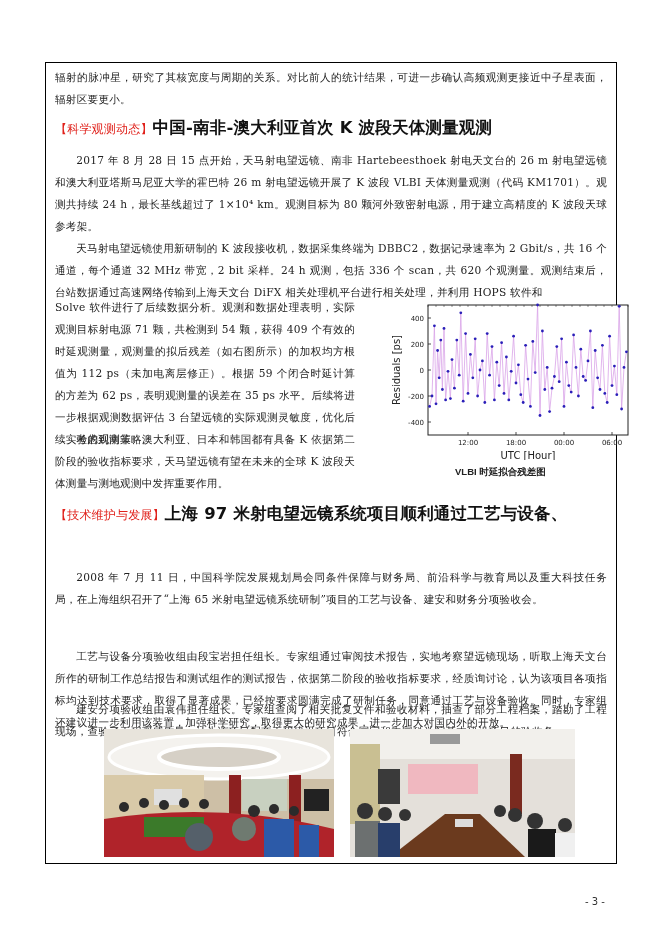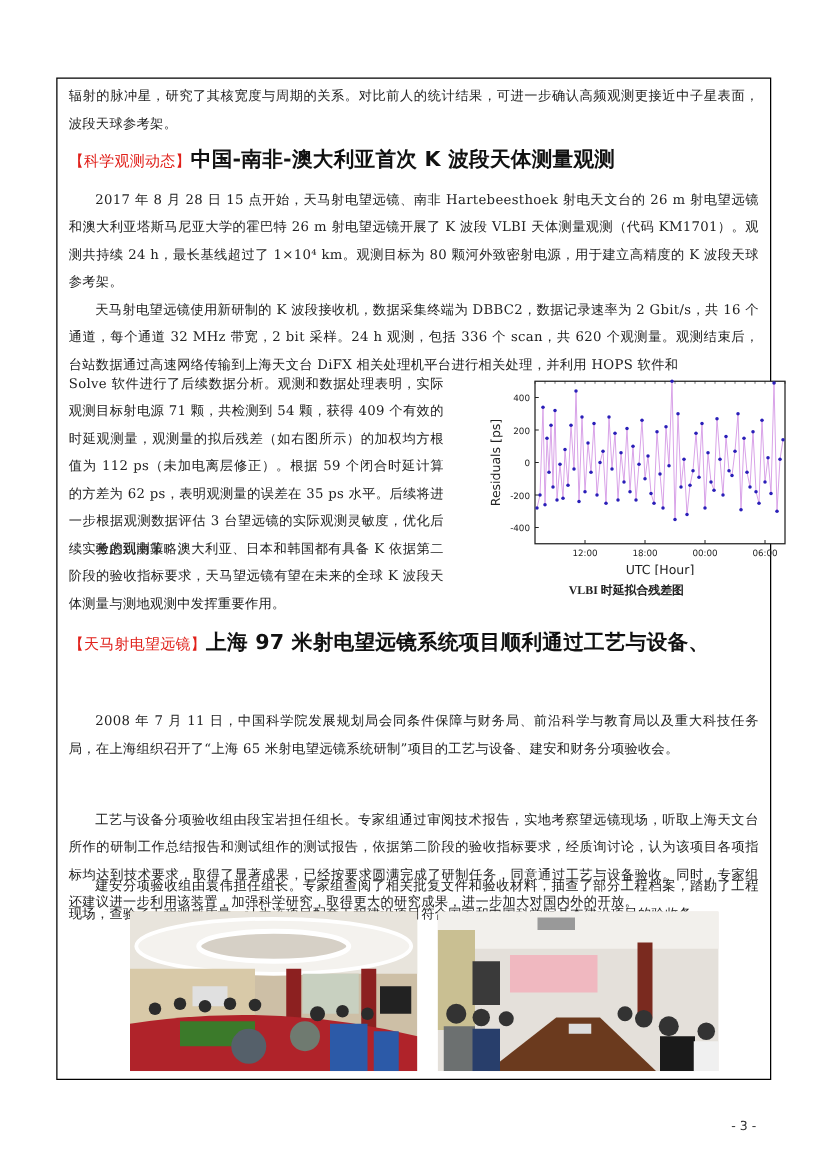--- a/index.html
+++ b/index.html
@@ -9,31 +9,31 @@
            border: 1.5px solid #000; box-sizing: border-box; }
   .p { position: absolute; left: 55px; width: 552px; font-size: 10.6px; line-height: 22px;
        letter-spacing: 0.25px; text-align: justify; margin: 0; }
   .ind { text-indent: 2em; }
   .h1 { position: absolute; left: 55px; font-family: "DejaVu Sans", "Liberation Sans", sans-serif;
         font-weight: bold; font-size: 16.5px; color: #111; letter-spacing: 0.2px; margin: 0; line-height: 24px; }
   .tag { color: #e0201a; font-weight: normal; font-size: 12px; }
   .narrow { width: 300px; }
   .chart { position: absolute; left: 386px; top: 295px; width: 265px; height: 165px; }
   .caption { position: absolute; left: 455px; top: 466px; font-size: 9.5px; font-weight: bold;
-             font-family: Liberation Serif, serif; color: #222; }
+             font-family: Liberation Sans, sans-serif; color: #222; }
   .photo { position: absolute; top: 729px; height: 128px; overflow: hidden; }
   .pagenum { position: absolute; left: 585px; top: 896px; font-size: 10px;
              font-family: "DejaVu Sans", sans-serif; color: #333; }
 </style>
 </head>
 <body>
 
 <div class="frame"></div>
 
-<p class="p" style="top:66px;">辐射的脉冲星，研究了其核宽度与周期的关系。对比前人的统计结果，可进一步确认高频观测更接近中子星表面，波段天球参考架。</p>
+<p class="p" style="top:66px;">辐射的脉冲星，研究了其核宽度与周期的关系。对比前人的统计结果，可进一步确认高频观测更接近中子星表面，辐射区要更小。</p>
 
 <div class="h1" style="top:116px;">
   <span class="tag">【科学观测动态】</span><span>中国-南非-澳大利亚首次 K 波段天体测量观测</span>
 </div>
 
 <p class="p ind" style="top:149px;">2017 年 8 月 28 日 15 点开始，天马射电望远镜、南非 Hartebeesthoek 射电天文台的 26 m 射电望远镜和澳大利亚塔斯马尼亚大学的霍巴特 26 m 射电望远镜开展了 K 波段 VLBI 天体测量观测（代码 KM1701）。观测共持续 24 h，最长基线超过了 1×10⁴ km。观测目标为 80 颗河外致密射电源，用于建立高精度的 K 波段天球参考架。</p>
 <p class="p ind" style="top:237px;">天马射电望远镜使用新研制的 K 波段接收机，数据采集终端为 DBBC2，数据记录速率为 2 Gbit/s，共 16 个通道，每个通道 32 MHz 带宽，2 bit 采样。24 h 观测，包括 336 个 scan，共 620 个观测量。观测结束后，台站数据通过高速网络传输到上海天文台 DiFX 相关处理机平台进行相关处理，并利用 HOPS 软件和</p>
 <p class="p narrow" style="top:296px;">Solve 软件进行了后续数据分析。观测和数据处理表明，实际观测目标射电源 71 颗，共检测到 54 颗，获得 409 个有效的时延观测量，观测量的拟后残差（如右图所示）的加权均方根值为 112 ps（未加电离层修正）。根据 59 个闭合时延计算的方差为 62 ps，表明观测量的误差在 35 ps 水平。后续将进一步根据观测数据评估 3 台望远镜的实际观测灵敏度，优化后续实验的观测策略。</p>
 <p class="p narrow ind" style="top:428px;">考虑到南非、澳大利亚、日本和韩国都有具备 K 依据第二阶段的验收指标要求，天马望远镜有望在未来的全球 K 波段天体测量与测地观测中发挥重要作用。</p>
 
@@ -175,21 +175,21 @@
         <circle cx="233.2" cy="11.3" r="1.4" fill="#2a1fb8"></circle>
         <circle cx="235.6" cy="114" r="1.4" fill="#2a1fb8"></circle>
         <circle cx="238" cy="72.4" r="1.4" fill="#2a1fb8"></circle>
         <circle cx="240.4" cy="56.8" r="1.4" fill="#2a1fb8"></circle>
       </g>
   </svg>
 </div>
 <div class="caption">VLBI 时延拟合残差图</div>
 
 <div class="h1" style="top:502px;">
-  <span class="tag">【天马射电望远镜】</span><span>上海 97 米射电望远镜系统项目顺利通过工艺与设备、</span><br>
+  <span class="tag">【技术维护与发展】</span><span>上海 97 米射电望远镜系统项目顺利通过工艺与设备、</span><br>
 </div>
 
 <p class="p ind" style="top:566px;">2008 年 7 月 11 日，中国科学院发展规划局会同条件保障与财务局、前沿科学与教育局以及重大科技任务局，在上海组织召开了“上海 65 米射电望远镜系统研制”项目的工艺与设备、建安和财务分项验收会。</p>
 <p class="p ind" style="top:614px;margin-top:31px;">工艺与设备分项验收组由段宝岩担任组长。专家组通过审阅技术报告，实地考察望远镜现场，听取上海天文台所作的研制工作总结报告和测试组作的测试报告，依据第二阶段的验收指标要求，经质询讨论，认为该项目各项指标均达到技术要求，取得了显著成果，已经按要求圆满完成了研制任务，同意通过工艺与设备验收。同时，专家组还建议进一步利用该装置，加强科学研究，取得更大的研究成果，进一步加大对国内外的开放。</p>
 <p class="p ind" style="top:698px;">建安分项验收组由袁伟担任组长。专家组查阅了相关批复文件和验收材料，抽查了部分工程档案，踏勘了工程现场，查验了工程观感质量，认为该项目配套工程建设项目符合国家和中国科学院基本建设项目的验收条</p>
 
 <div class="photo" style="left:104px;width:230px;">
   <svg width="230" height="128" viewBox="0 0 230 128">
     <rect width="230" height="128" fill="#cdbfa6"></rect>
     <rect width="230" height="50" fill="#e8e4dc"></rect>

